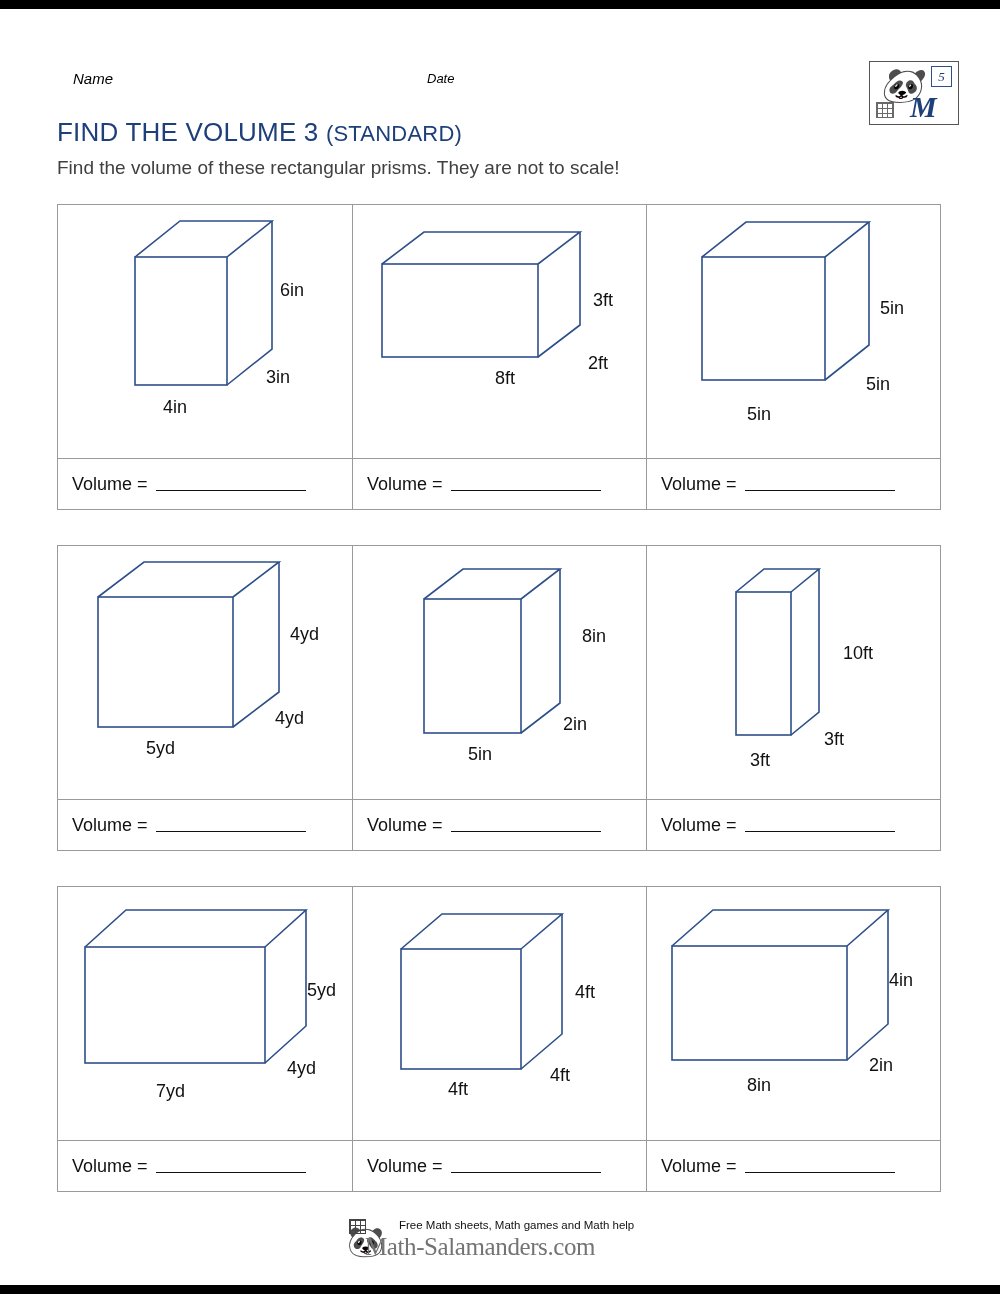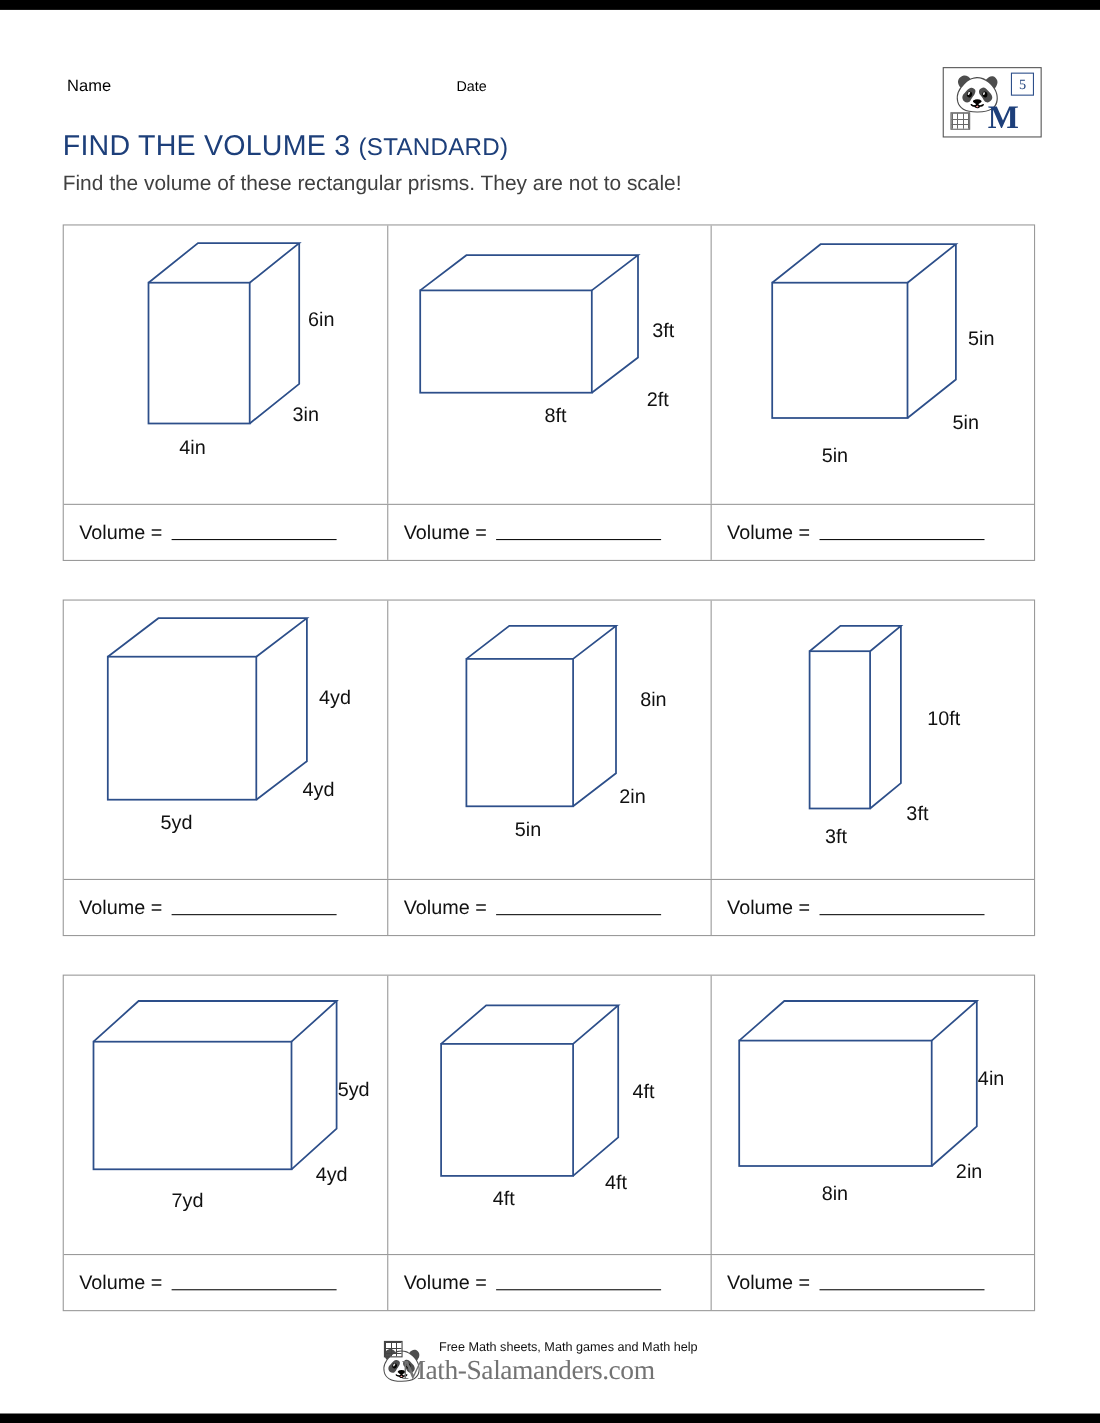--- a/index.html
+++ b/index.html
@@ -29,23 +29,24 @@
     position: absolute;
     left: 57px;
     top: 0;
     width: 886px;
     height: 100%;
   }
   
   .hdr {
     position: absolute;
     top: 52px;
-    left: 4px;
+    left: 16px;
     width: 886px;
     height: 40px;
+    font-style: italic;
   }
   .hdr .name-label {
     position: absolute;
     left: 0; top: 9px;
     font-size: 15px;
   }
   .hdr .date-label {
     position: absolute;
     left: 354px; top: 10px;
     font-size: 13px;

